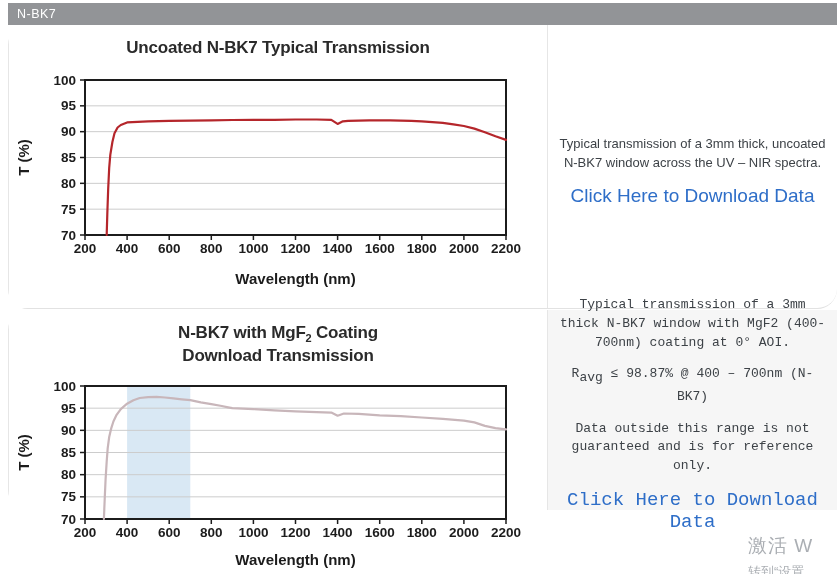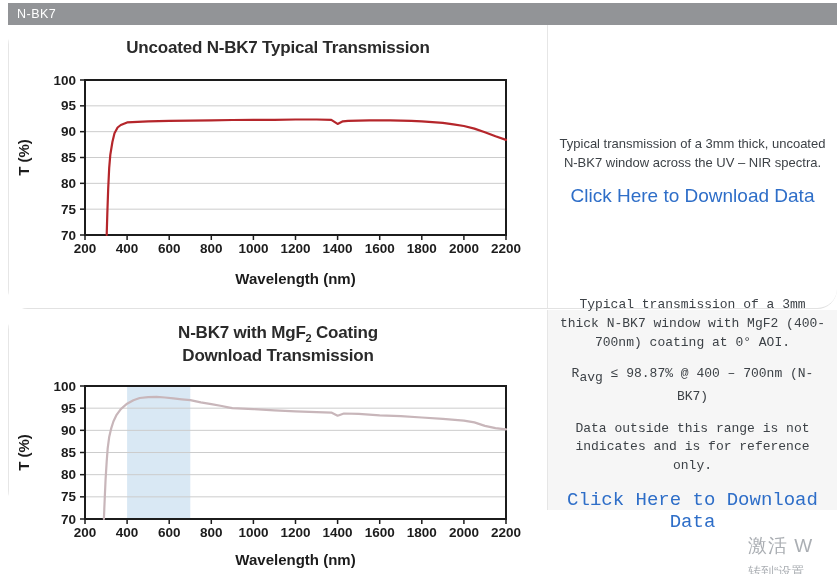--- a/index.html
+++ b/index.html
@@ -153,21 +153,21 @@
           <text x="497" y="158" text-anchor="middle" font-size="13.5" font-weight="bold" fill="#1c1c1c">2200</text>
           <rect x="76" y="7" width="421" height="133" fill="none" stroke="#1c1c1c" stroke-width="2"></rect>
           <polyline points="94.9,140.0 95.8,117.8 96.6,100.1 97.7,82.4 98.7,69.1 100.2,58.0 102.3,49.1 104.4,42.5 107.6,35.8 111.8,30.1 118.1,24.7 124.4,21.2 130.7,19.0 139.2,18.1 147.6,17.9 156.0,18.5 164.4,19.4 172.8,20.3 181.3,21.2 191.8,23.4 202.3,25.2 212.8,27.0 219.1,28.3 223.3,29.2 233.9,29.6 244.4,30.1 265.5,31.4 286.5,32.3 307.6,33.2 322.3,33.6 328.6,36.7 334.9,34.5 349.7,34.9 370.7,36.3 391.8,37.1 412.8,38.5 433.8,39.8 454.9,41.6 465.4,43.4 475.9,46.9 486.5,49.1 497.0,50.4" fill="none" stroke="#c8b6ba" stroke-width="2.2" stroke-linejoin="round" stroke-linecap="round"></polyline>
           <text x="286.5" y="186" text-anchor="middle" font-size="15" font-weight="bold" fill="#1c1c1c">Wavelength (nm)</text>
           <text x="20" y="73.5" text-anchor="middle" transform="rotate(-90 20 73.5)" font-size="15" font-weight="bold" fill="#1c1c1c">T (%)</text>
         </svg>
     </div>
     <div class="text-cell gray">
       <p>Typical transmission of a 3mm thick N-BK7 window with MgF2 (400-700nm) coating at 0° AOI.</p>
       <p class="spec"><span>R</span><sub>avg</sub><span> ≤ 98.87% @ 400 – 700nm (N-BK7)</span></p>
-      <p>Data outside this range is not indicates and is for reference only.</p>
+      <p>Data outside this range is not guaranteed and is for reference only.</p>
       <a class="dl-link" href="#">Click Here to Download Data</a>
     </div>
   </div>
 
   <div class="watermark">
     <div class="wm-line1">激活 W</div>
     <div class="wm-line2">转到“设置</div>
   </div>
 
 </div>

